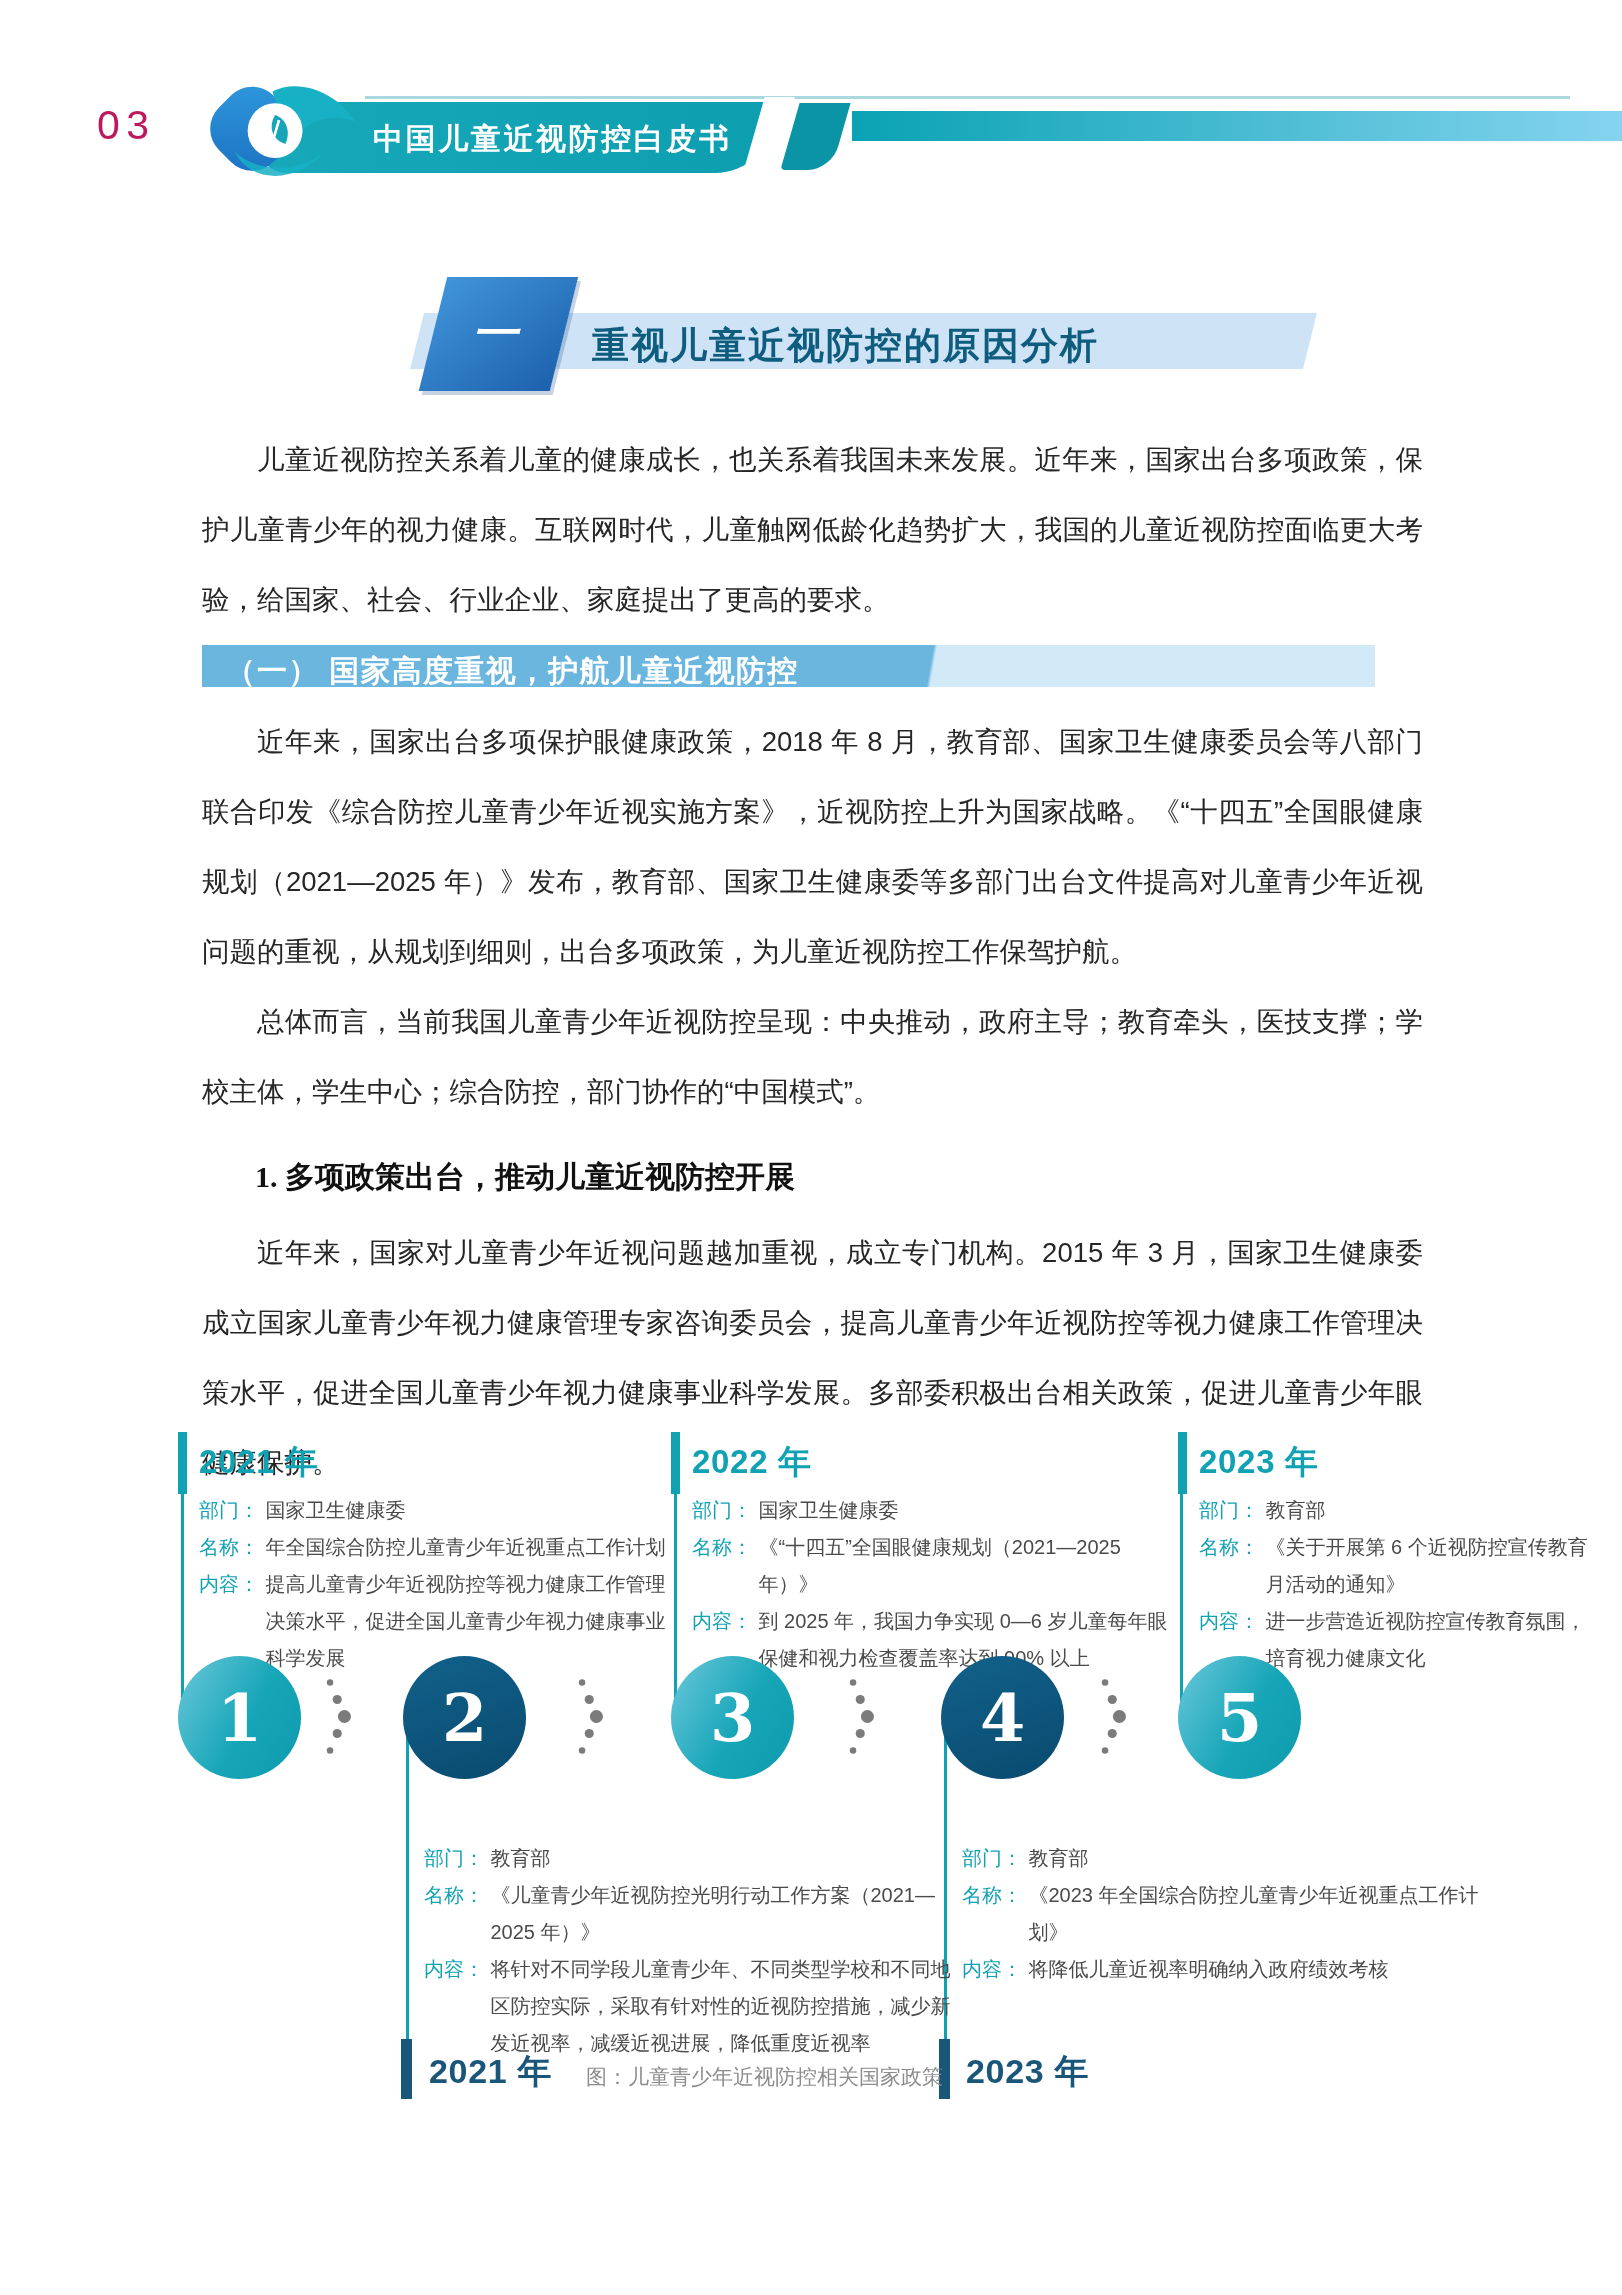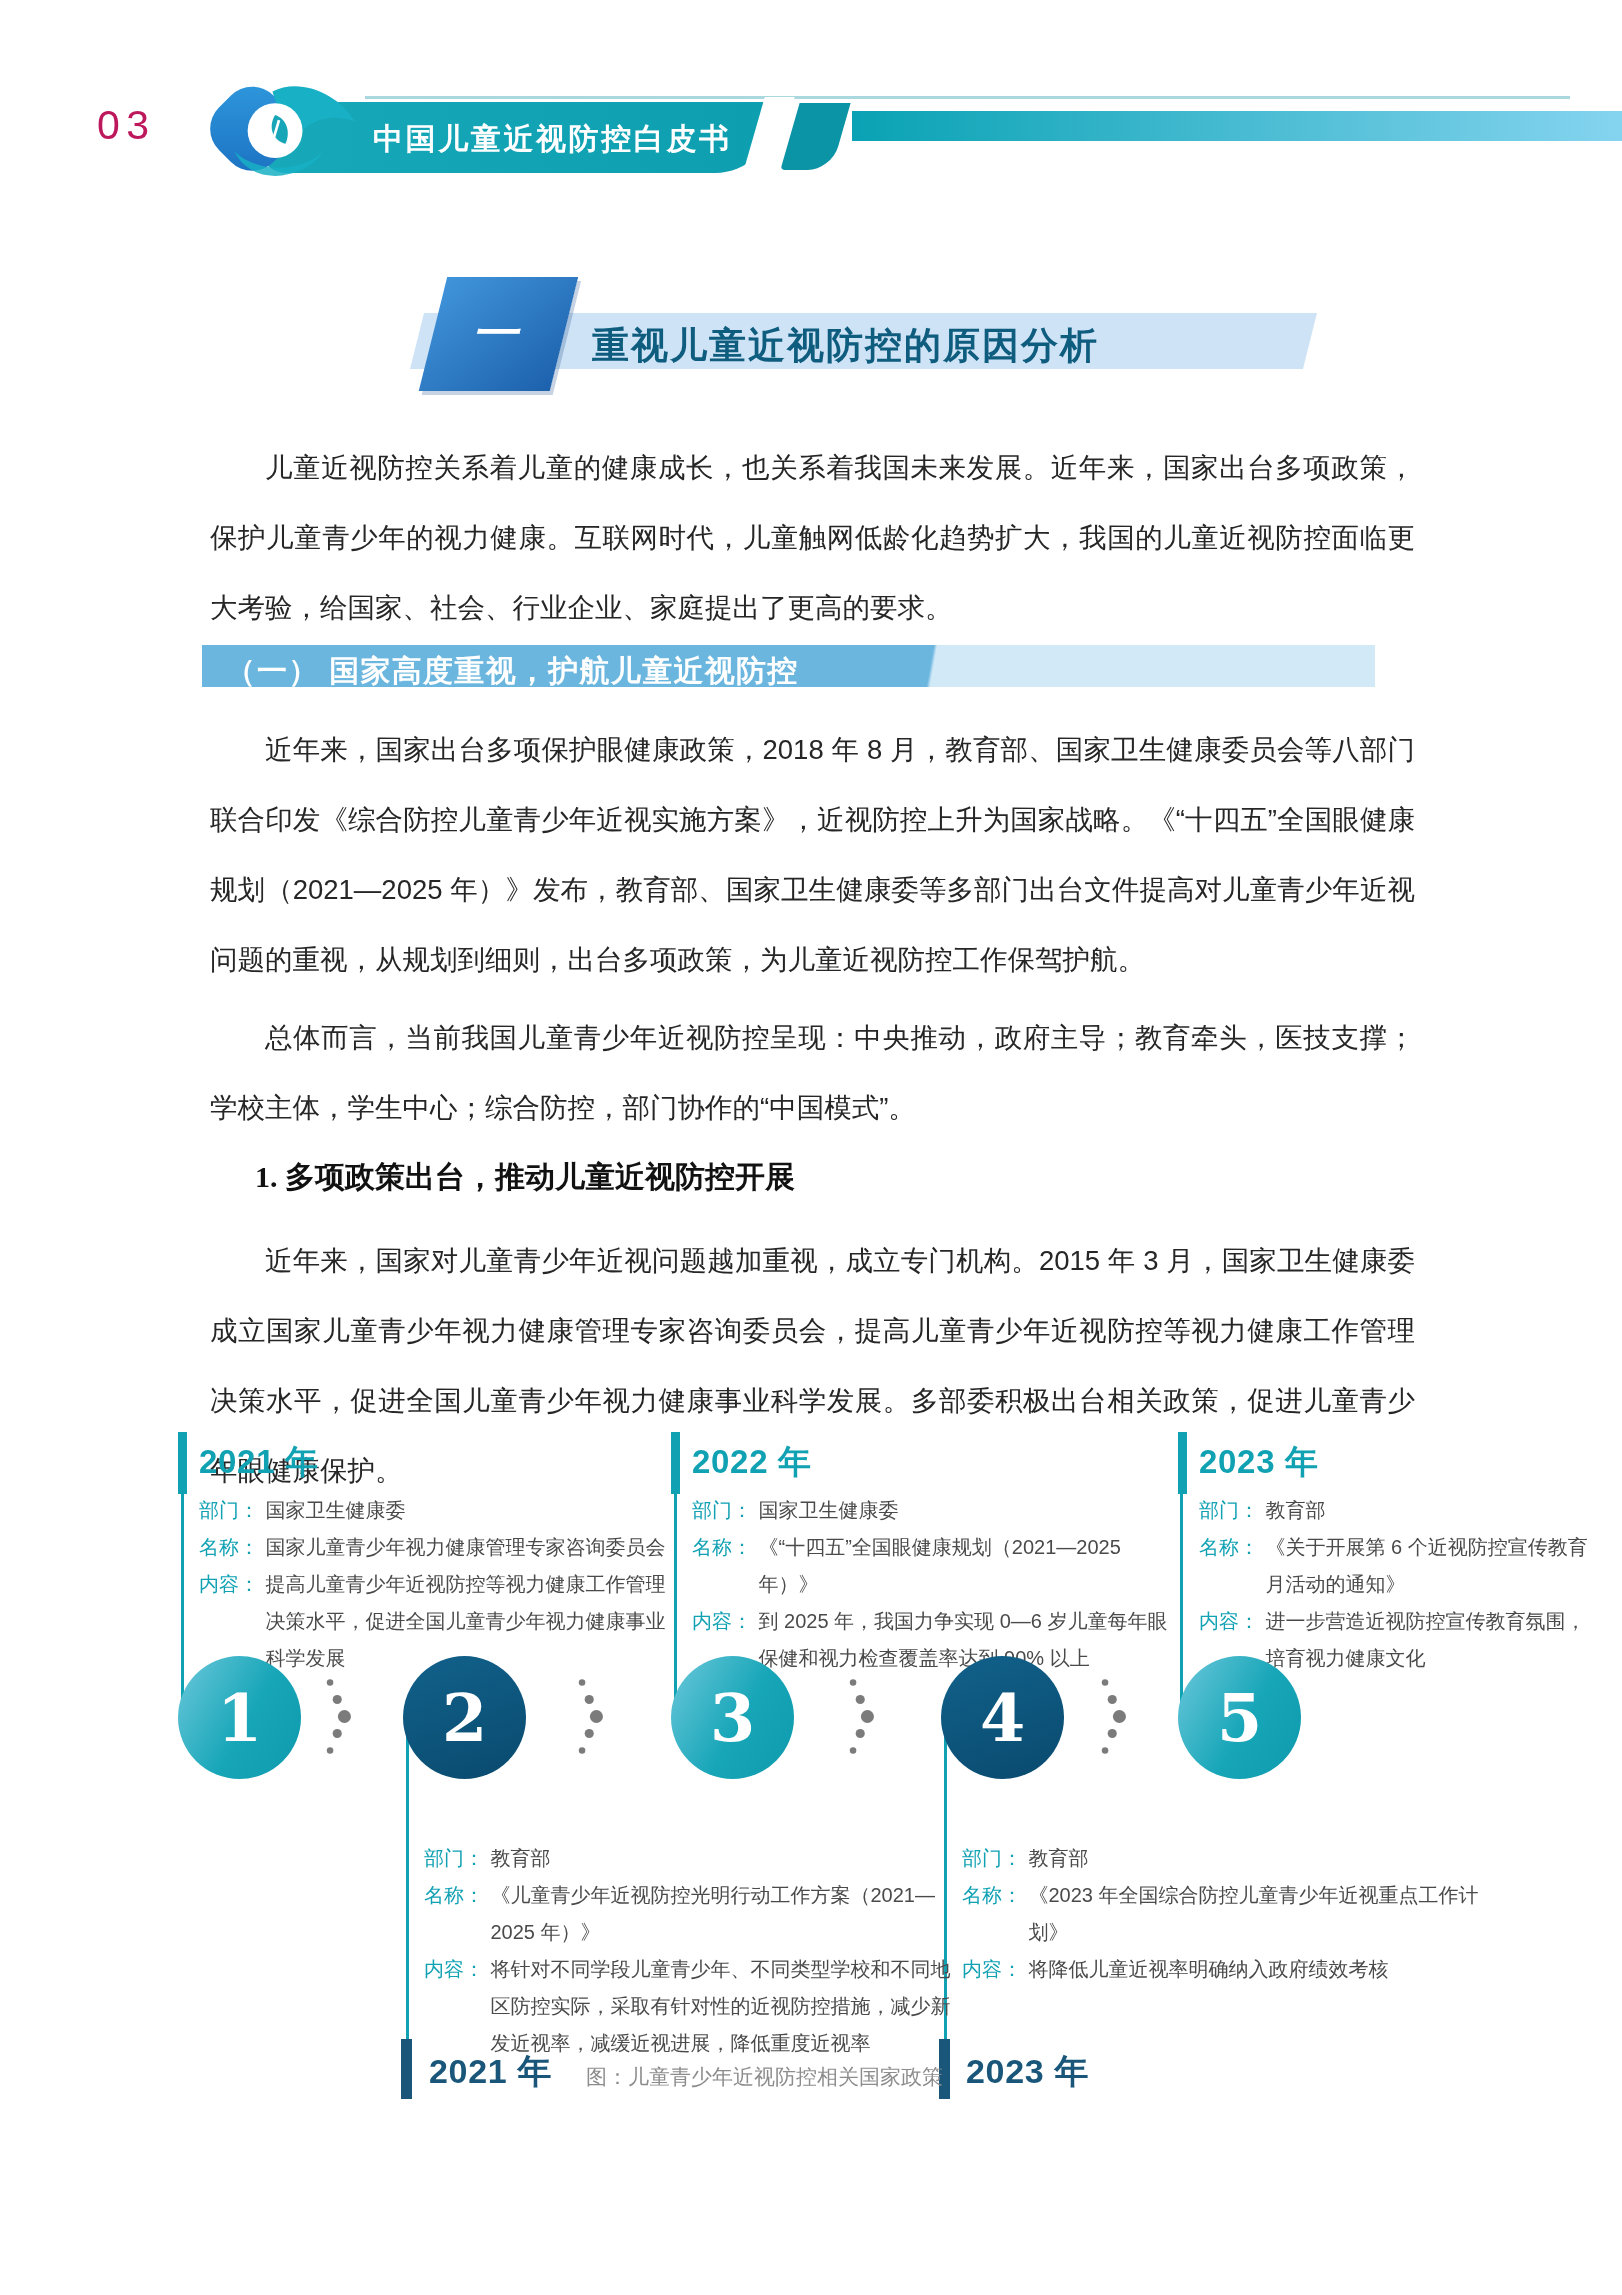--- a/index.html
+++ b/index.html
@@ -30,21 +30,21 @@
             background:linear-gradient(135deg,#4094da,#1d61ad);transform:skewX(-14deg);
             box-shadow:3.9px 3.9px 0 rgba(30,80,140,0.25);}
   .sec-marker{position:absolute;left:0;top:0;width:100%;height:100%;display:flex;
               align-items:center;justify-content:center;color:#fff;font-size:46px;font-weight:bold;}
   .sec-title{position:absolute;left:592px;top:321px;font-size:37px;font-weight:bold;color:#0e5c7e;
              letter-spacing:2px;text-align:right;}
 
   
   .bodytext{position:absolute;left:202px;width:1221px;font-size:27.5px;line-height:70px;
             color:#262626;text-align:justify;}
-  .bodytext p{margin:8px;text-indent:55px;}
+  .bodytext p{margin:0;text-indent:55px;}
   .p1{top:425px;} .p23{top:707px;} .p4{top:1218px;}
   .sub-banner{position:absolute;left:202px;top:645px;width:1173px;height:42px;
               background:linear-gradient(100deg,#6ab6de 62%,#d2e9f8 62.3%);}
   .sub-banner .t{display:block;padding-left:23.6px;line-height:51px;color:#fff;font-size:30px;
                  font-weight:bold;letter-spacing:1.3px;}
   .subheading{position:absolute;left:255px;top:1157px;font-size:30px;font-weight:bold;color:#111;font-family:Liberation Serif, serif;}
 
   
   .vline{position:absolute;width:3.3px;background:#10a1b3;}
   .year-bar{position:absolute;width:9.2px;height:62px;background:#10a1b3;}
@@ -127,21 +127,21 @@
 
   <div class="year-bar" style="left:178px;top:1432px;"></div>
   <div class="year-label" style="left:199px;top:1440px;">2021 年</div>
   <div class="tl-details" style="left:199px;top:1492px;width:482px;">
     <div class="tl-row">
         <span class="lbl">部门：</span>
         <span class="txt">国家卫生健康委</span>
       </div>
     <div class="tl-row">
         <span class="lbl">名称：</span>
-        <span class="txt">国家儿童青少年视力健康管理专家咨询委员会</span>
+        <span class="txt">年全国综合防控儿童青少年近视重点工作计划</span>
       </div>
     <div class="tl-row">
         <span class="lbl">内容：</span>
         <span class="txt">提高儿童青少年近视防控等视力健康工作管理决策水平，促进全国儿童青少年视力健康事业科学发展</span>
       </div>
   </div>
 
   <div class="year-bar" style="left:671px;top:1432px;"></div>
   <div class="year-label" style="left:692px;top:1440px;">2022 年</div>
   <div class="tl-details" style="left:692px;top:1492px;width:487px;">

